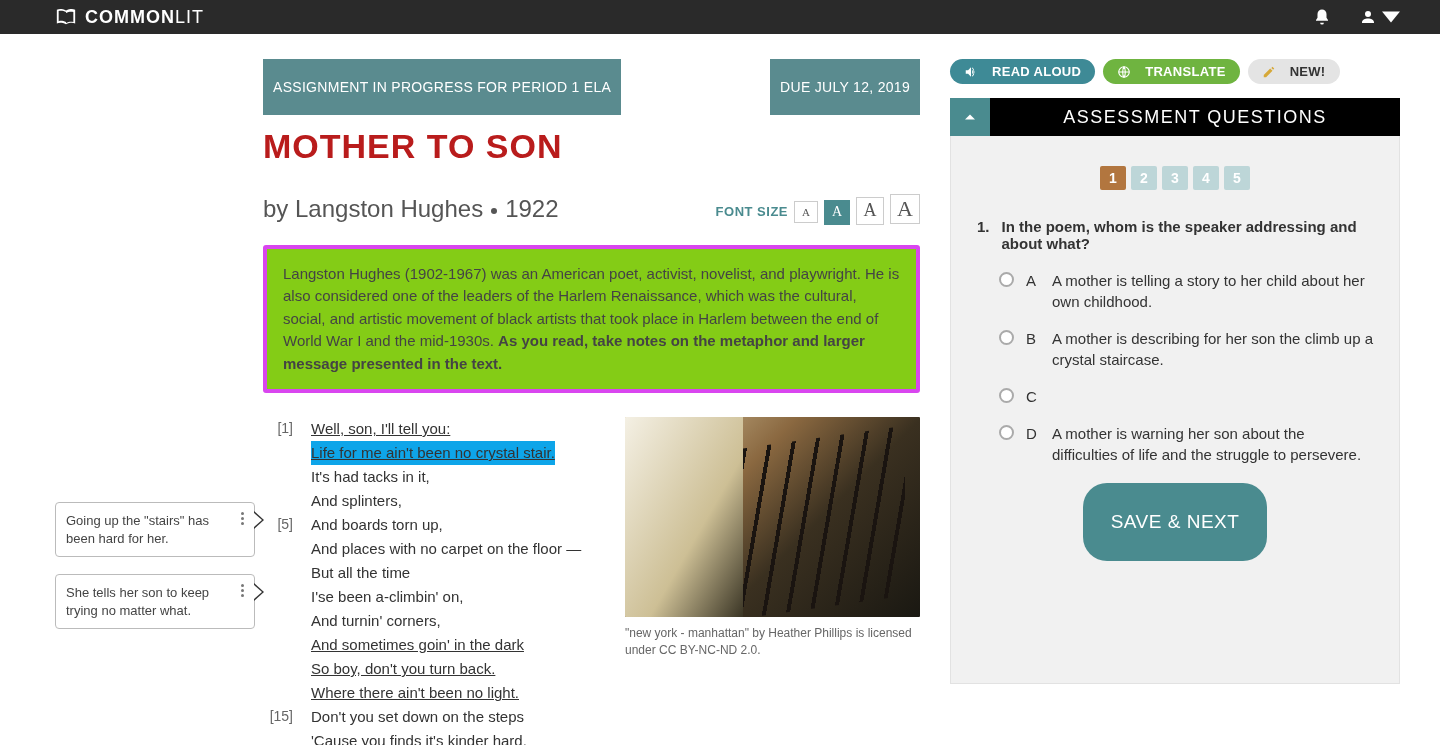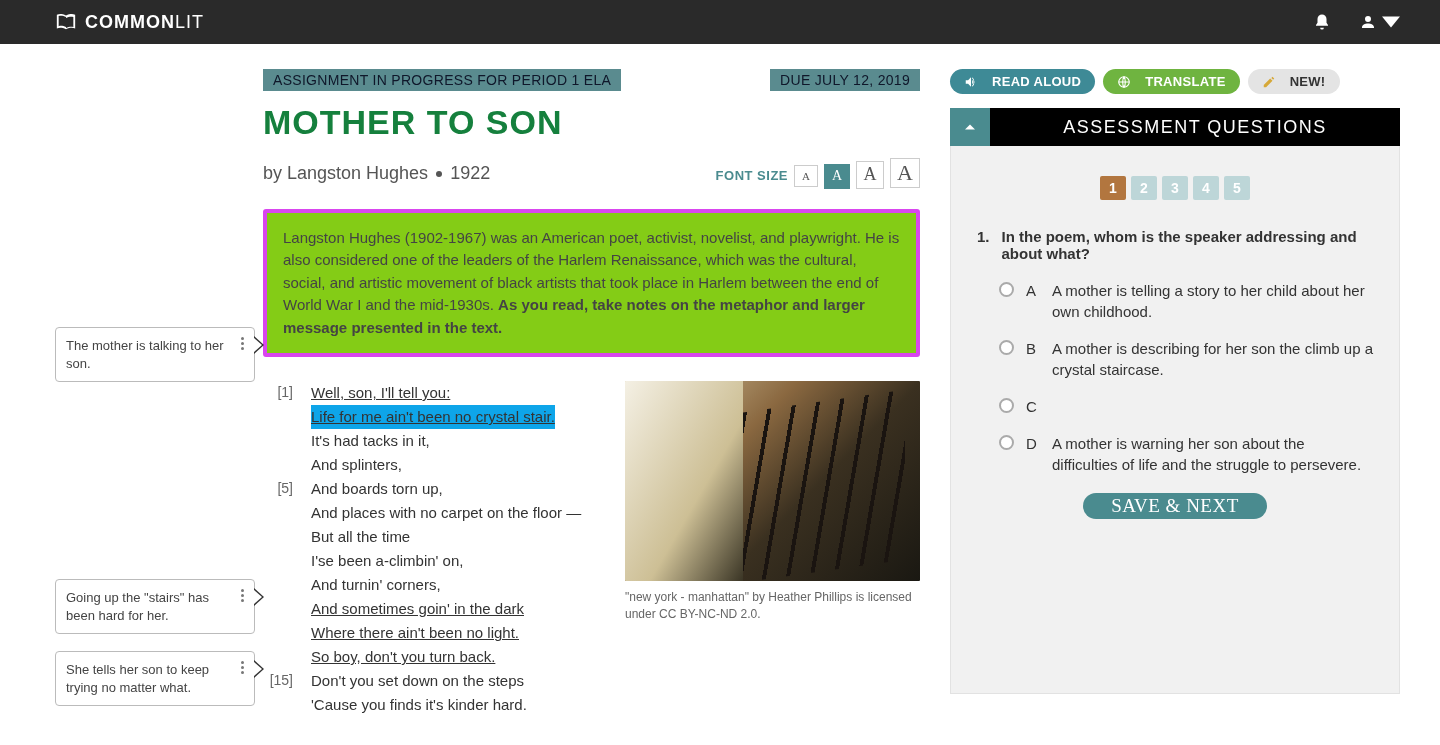--- a/index.html
+++ b/index.html
@@ -4,21 +4,21 @@
 <style>
 * { box-sizing: border-box; margin: 0; padding: 0; }
 body {
   font-family: 'Segoe UI', Tahoma, sans-serif;
   background: #fff;
   color: #333;
   font-size: 15px;
 }
 .topbar {
   background: #2a2a2a;
-  height: 44px;
+  height: 34px;
   display: flex;
   align-items: center;
   padding: 0 40px 0 55px;
   color: #fff;
   justify-content: space-between;
 }
 .brand { display:flex; align-items:center; gap:8px;}
 .brand svg { width: 22px; height: 22px;}
 .brand-text { font-size: 18px; letter-spacing: 1px; font-weight:400;}
 .brand-text b { font-weight:700;}
@@ -71,35 +71,35 @@
   border-left:9px solid #fff;
   z-index:1;
 }
 .notes-col .spacer1{height:185px;}
 .notes-col .spacer2{height:5px;}
 
 .main-col { padding: 0 30px 0 8px;}
 .badgebar { display:flex; justify-content:space-between; margin-bottom:12px;}
 .badge {
   background:#5a8b8f;
-  color:#0f172a;
-  padding:3px 10px;
+  color:#ffffff;
+  padding:20px 10px;
   font-size:14px;
   letter-spacing:.3px;
   font-weight:500;
 }
 h1 {
   font-size: 34px;
   letter-spacing: 1px;
-  color:#15803d;
-  margin-bottom: 16px;
+  color:#b91c1c;
+  margin-bottom: 28px;
   font-weight:700;
 }
 .byline-row { display:flex; justify-content:space-between; align-items:center; margin-bottom:20px;}
-.byline { font-size:18px; color:#555;}
+.byline { font-size:24px; color:#555;}
 .byline .dot{display:inline-block;width:6px;height:6px;background:#555;border-radius:50%;margin:0 8px;vertical-align:middle;}
 .fontsize { display:flex; align-items:baseline; gap:6px;}
 .fontsize-label { color:#4a8b8f; font-weight:700; font-size:13px; letter-spacing:.5px;}
 .fs-btn { border:1px solid #ccc; color:#555; width:24px;height:22px;display:inline-flex;align-items:center;justify-content:center;font-family:Georgia,serif;cursor:pointer; background:#fff;}
 .fs-btn.active{background:#4a8b8f;color:#fff;border-color:#4a8b8f;}
 .fs1{font-size:11px;}.fs2{font-size:14px;width:26px;height:25px;}.fs3{font-size:18px;width:28px;height:28px;}.fs4{font-size:22px;width:30px;height:30px;}
 
 .intro {
   border:4px solid #d946ef;
   background:#84cc16;
@@ -176,22 +176,22 @@
 .q-number{width:14px;}
 .answers{padding-left:22px;}
 .answer{display:flex;gap:12px;margin-bottom:16px;align-items:flex-start;line-height:1.4;}
 .radio{width:15px;height:15px;border:2px solid #aaa;border-radius:50%;flex-shrink:0;margin-top:2px;cursor:pointer;background:#fff;}
 .choice-letter{font-weight:400;color:#333;width:14px;flex-shrink:0;}
 .choice-text{color:#333;}
 
 .save-btn{
   display:block;margin:18px auto 0;
   background:#4a8b8f;color:#fff;border:none;
-  border-radius:24px;padding:2px 28px;
-  font-size:19px;letter-spacing:.5px;font-weight:500;cursor:pointer;font-family:Liberation Serif, serif;
+  border-radius:24px;padding:28px 28px;
+  font-size:19px;letter-spacing:.5px;font-weight:500;cursor:pointer;
 }
 </style>
 </head>
 <body>
 
 <div class="topbar">
   <div class="brand">
     <svg viewBox="0 0 24 24">
         <path fill="#fff" d="M2 4c3-1 6-1 10 1 4-2 7-2 10-1v15c-3-1-6-1-10 1-4-2-7-2-10-1V4zm10 2.5C9 5 6 5 4 5.5v11c2-.5 5-.5 8 1V6.5zm0 12c3-1.5 6-1.5 8-1v-11c-2-.5-5-.5-8 1v11z"></path>
       </svg>
@@ -208,28 +208,20 @@
       <svg viewBox="0 0 10 6" width="9" height="6">
           <path fill="#fff" d="M0 0l5 6 5-6z"></path>
         </svg>
     </div>
   </div>
 </div>
 
 <div class="page">
 
   <div class="notes-col">
-    <div class="note">
-      <div class="note-text">The mother is talking to her son.</div>
-      <div class="note-handle">
-          <span></span>
-          <span></span>
-          <span></span>
-        </div>
-    </div>
     <div class="spacer1"></div>
     <div class="note">
       <div class="note-text">Going up the "stairs" has been hard for her.</div>
       <div class="note-handle">
           <span></span>
           <span></span>
           <span></span>
         </div>
     </div>
     <div class="spacer2"></div>
@@ -303,25 +295,25 @@
         <div class="line-row">
             <span class="ln-num"></span>
             <span class="ln-text">And turnin' corners,</span>
           </div>
         <div class="line-row">
             <span class="ln-num"></span>
             <span class="ln-text underlined">And sometimes goin' in the dark</span>
           </div>
         <div class="line-row">
             <span class="ln-num"></span>
+            <span class="ln-text underlined">So boy, don't you turn back.</span>
+          </div>
+        <div class="line-row">
+            <span class="ln-num"></span>
             <span class="ln-text underlined">Where there ain't been no light.</span>
-          </div>
-        <div class="line-row">
-            <span class="ln-num"></span>
-            <span class="ln-text underlined">So boy, don't you turn back.</span>
           </div>
         <div class="line-row">
             <span class="ln-num">[15]</span>
             <span class="ln-text">Don't you set down on the steps</span>
           </div>
         <div class="line-row">
             <span class="ln-num"></span>
             <span class="ln-text">'Cause you finds it's kinder hard.</span>
           </div>
 

